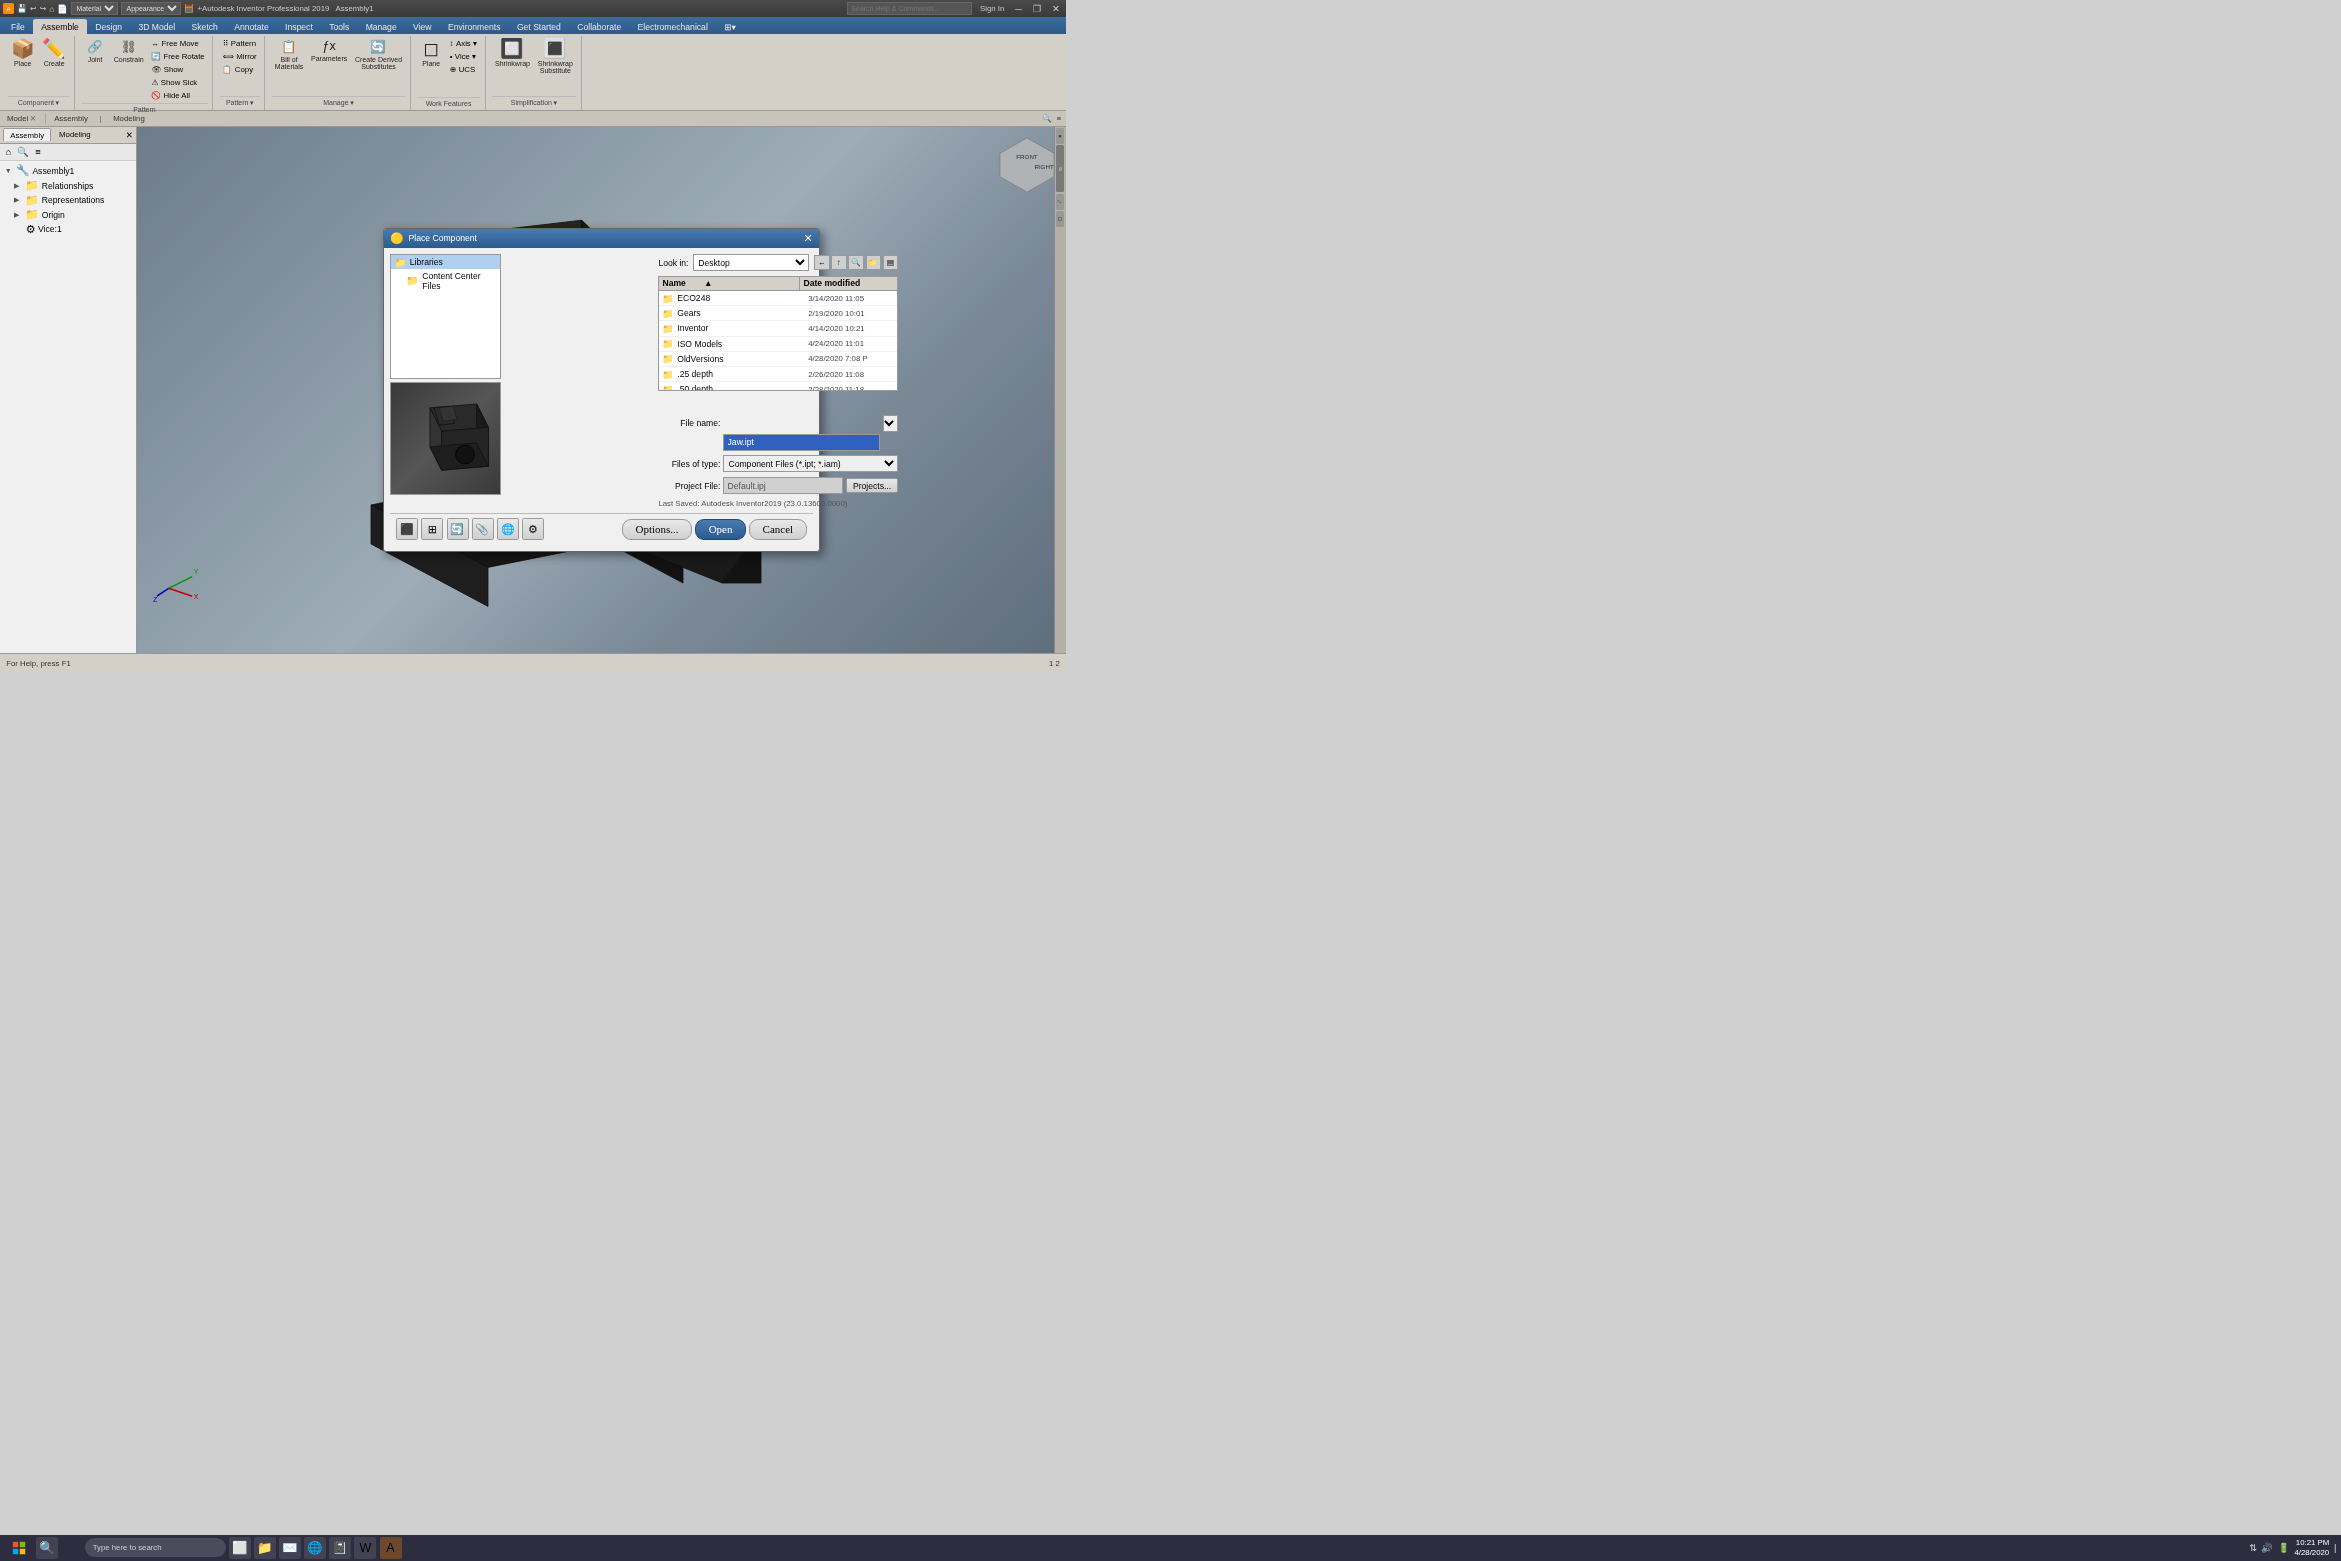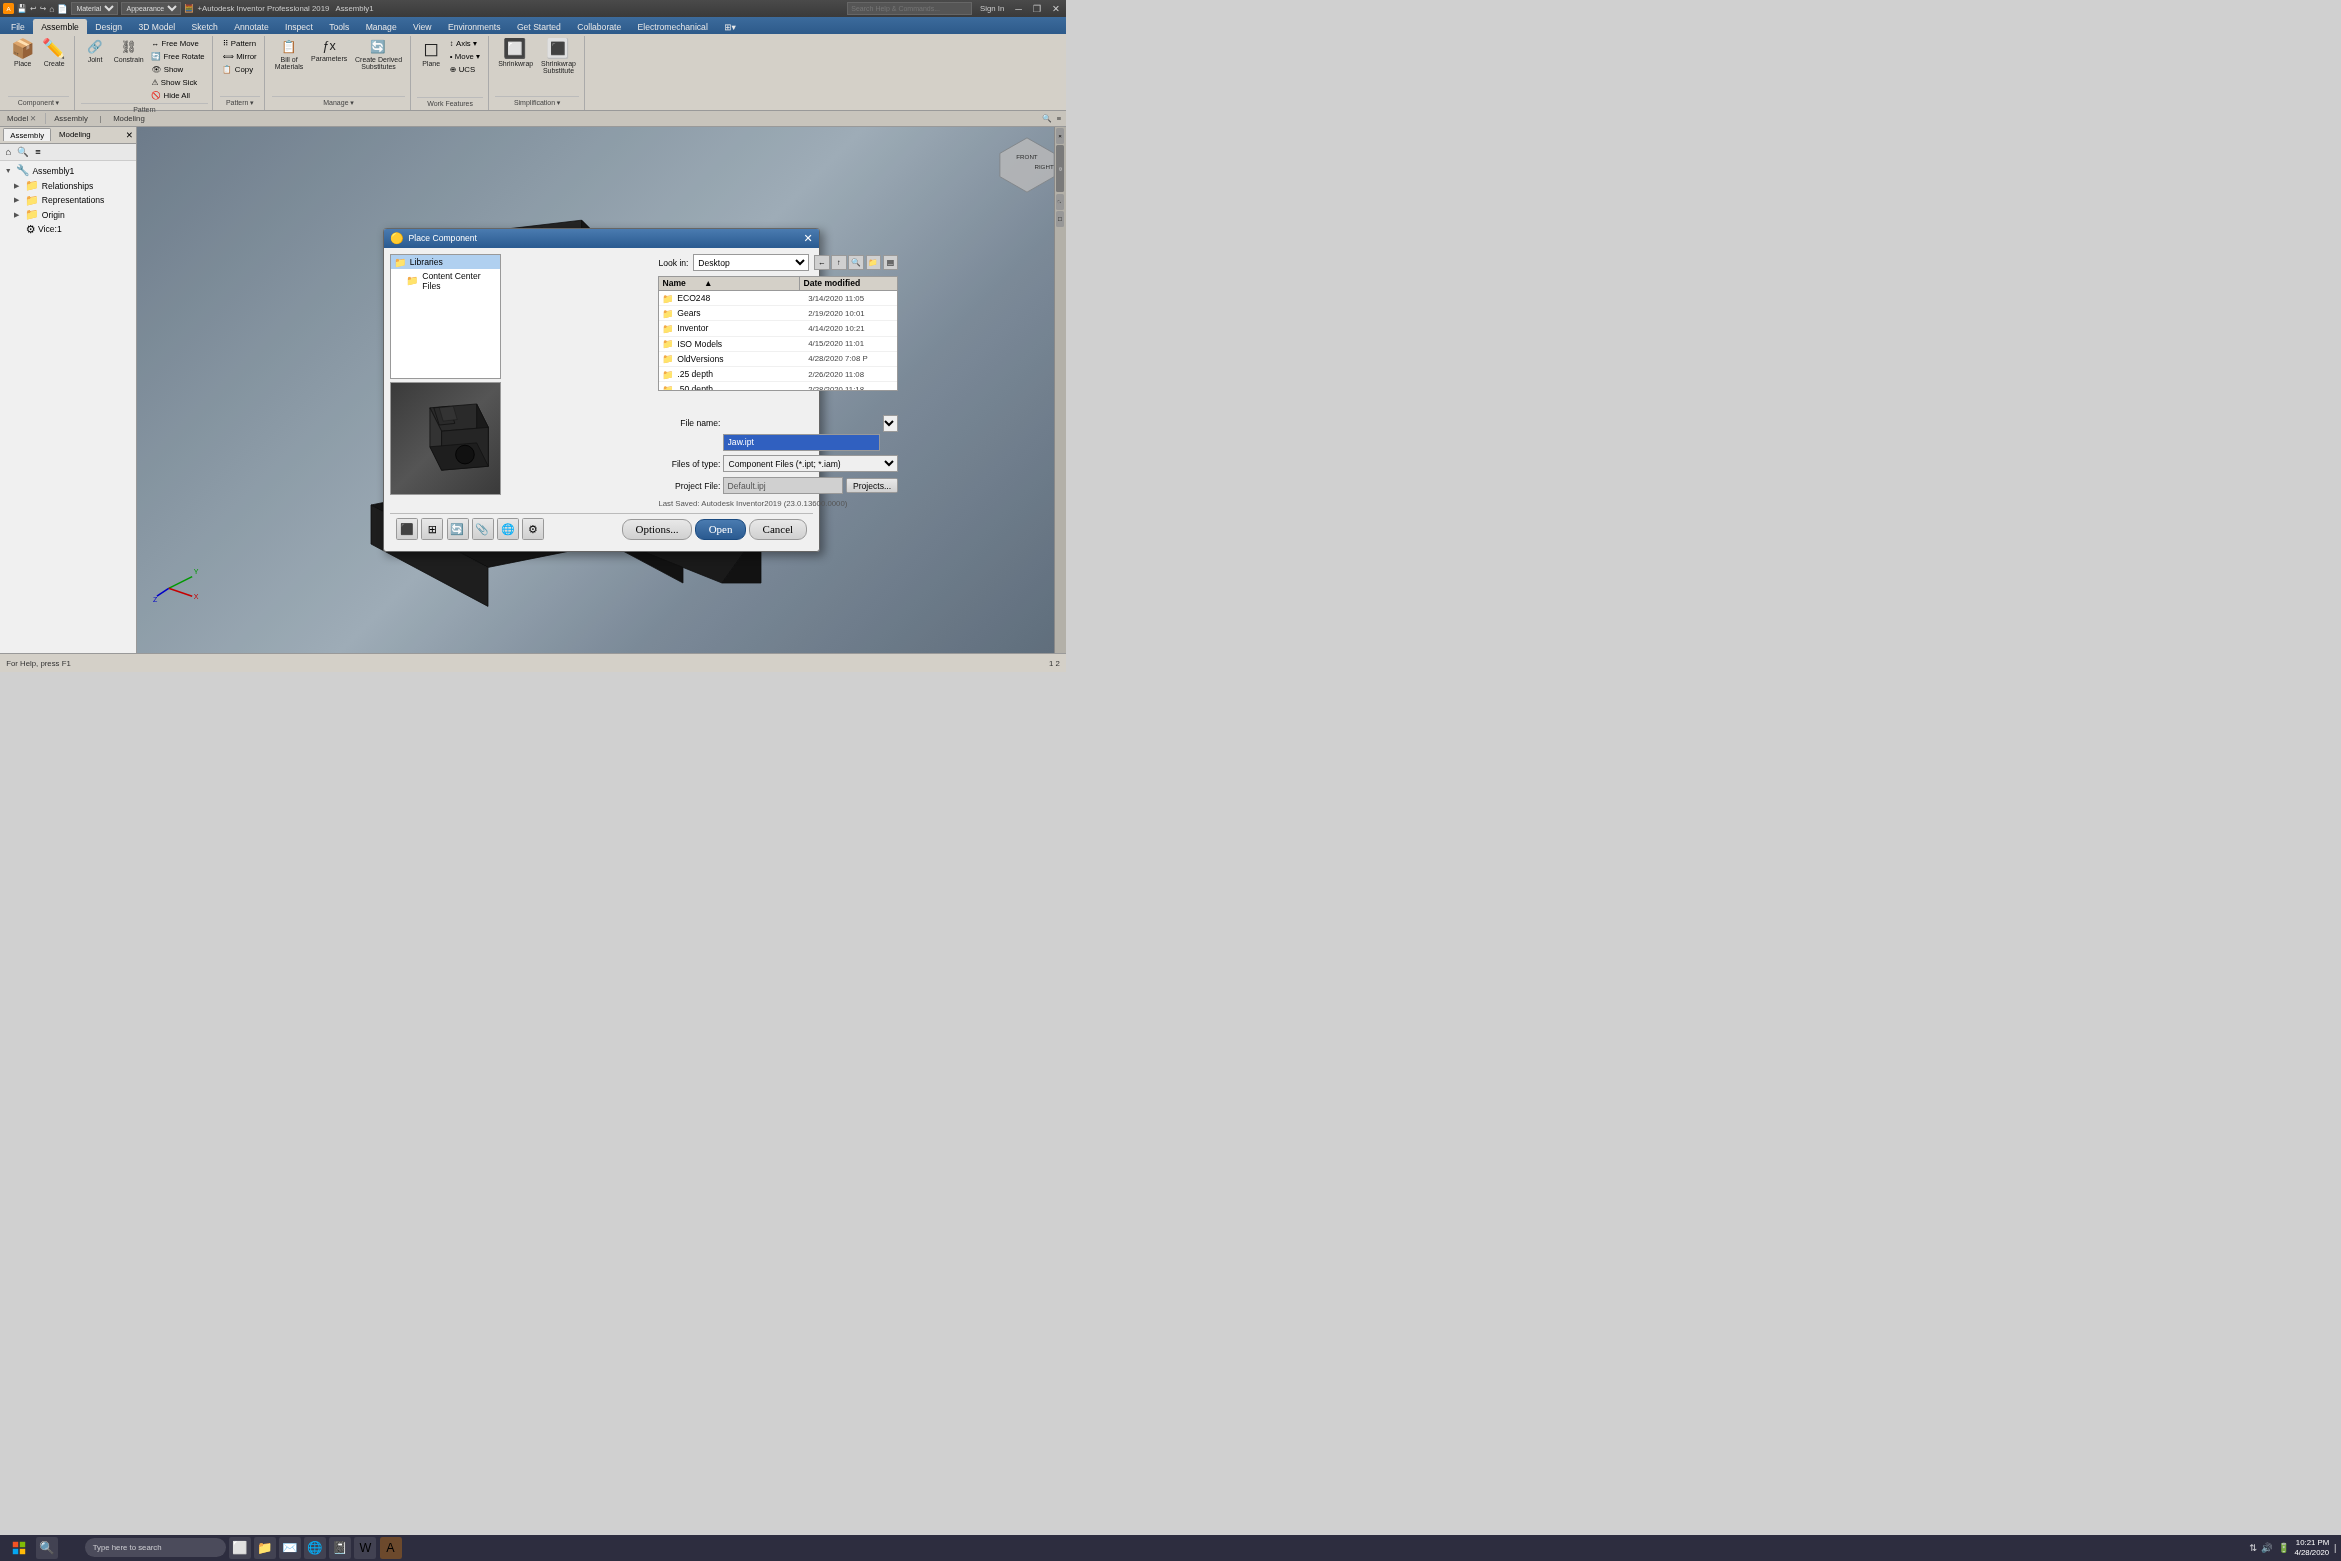--- a/index.html
+++ b/index.html
@@ -606,21 +606,21 @@
         <div class="icon">◻</div>
         <span>Plane</span>
       </div>
       <div class="ribbon-col">
         <div class="ribbon-btn-small">
           <span>↕</span>
           <span>Axis ▾</span>
         </div>
         <div class="ribbon-btn-small">
           <span>•</span>
-          <span>Move ▾</span>
+          <span>Vice ▾</span>
         </div>
         <div class="ribbon-btn-small">
           <span>⊕</span>
           <span>UCS</span>
         </div>
       </div>
     </div>
     <div class="ribbon-group-label">
       <span>Work Features</span>
     </div>
@@ -844,21 +844,21 @@
                     <span class="folder-icon">📁</span>
                     <span>Inventor</span>
                   </div>
                   <div class="f-date">4/14/2020 10:21</div>
                 </div>
                 <div class="file-item">
                   <div class="f-name">
                     <span class="folder-icon">📁</span>
                     <span>ISO Models</span>
                   </div>
-                  <div class="f-date">4/15/2020 11:01</div>
+                  <div class="f-date">4/24/2020 11:01</div>
                 </div>
                 <div class="file-item">
                   <div class="f-name">
                     <span class="folder-icon">📁</span>
                     <span>OldVersions</span>
                   </div>
                   <div class="f-date">4/28/2020 7:08 P</div>
                 </div>
                 <div class="file-item">
                   <div class="f-name">

